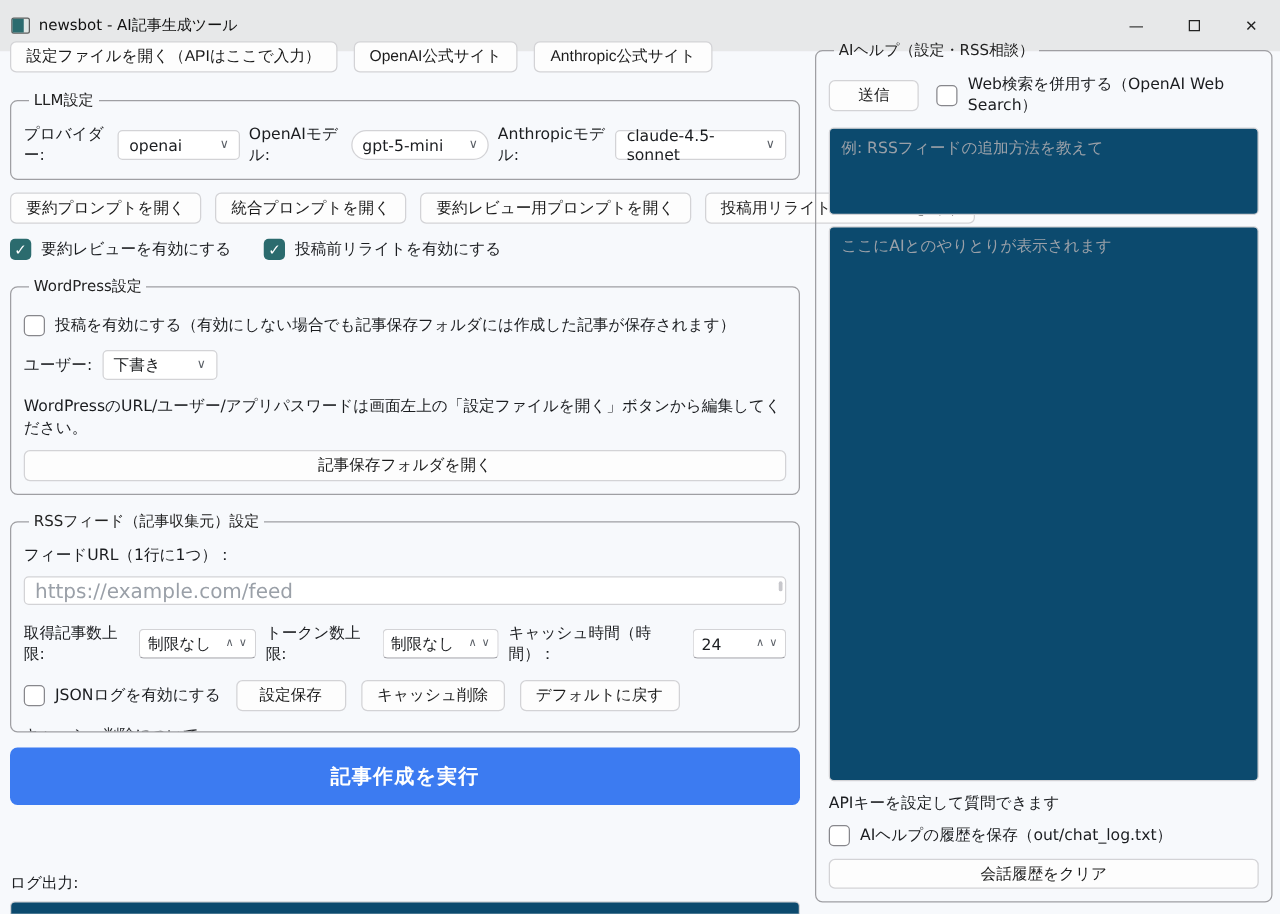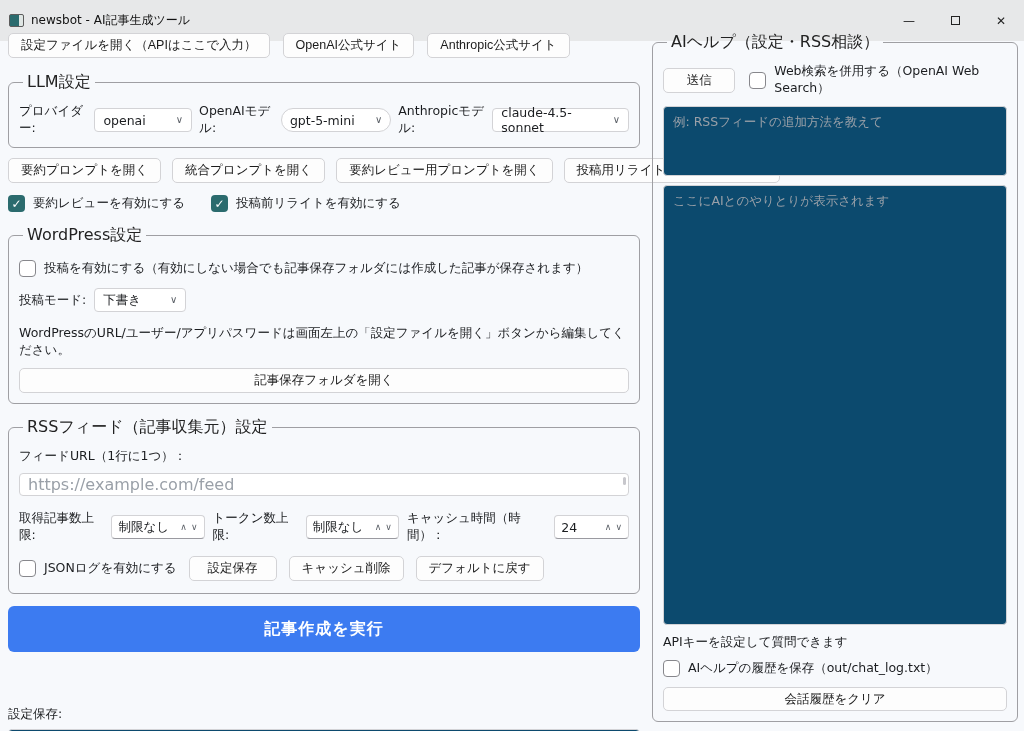--- a/index.html
+++ b/index.html
@@ -40,21 +40,21 @@
   .btn{
     background:#fdfdfd;border:1px solid var(--ctl-border);border-radius:5px;
     height:25px;padding:0 12px;display:inline-flex;align-items:center;
     justify-content:center;font-size:12.5px;color:#1b1b1b;white-space:nowrap;
   }
   .btn.wide{width:100%;}
   fieldset{
     border:1px solid var(--border-gray);border-radius:6px;
     margin:0;padding:8px 10px 10px 10px;background:transparent;
   }
-  legend{font-size:16px;padding:0 4px;margin-left:4px;color:#222;}
+  legend{font-size:12px;padding:0 4px;margin-left:4px;color:#222;}
   .combo{
     background:#fff;border:1px solid var(--ctl-border);border-radius:4px;
     height:24px;display:inline-flex;align-items:center;justify-content:space-between;
     padding:0 8px;gap:8px;
   }
   .chev{color:#5a5f66;font-size:10px;line-height:1;}
   .spin{
     background:#fff;border:1px solid var(--ctl-border);border-bottom-color:#9a9aa0;
     border-radius:4px;height:24px;display:inline-flex;align-items:center;
     justify-content:space-between;padding:0 6px;gap:4px;
@@ -180,21 +180,21 @@
     </div>
   </div>
 
   <fieldset class="wp-fieldset">
     <legend>WordPress設定</legend>
     <div class="cb-row" style="margin-top:6px;">
       <span class="cb unchecked"></span>
       <span>投稿を有効にする（有効にしない場合でも記事保存フォルダには作成した記事が保存されます）</span>
     </div>
     <div class="wp-mode-row">
-      <span>投稿モード:</span>
+      <span>ユーザー:</span>
       <div class="combo" style="width:92px;">
         <span>下書き</span>
         <span class="chev">∨</span>
       </div>
     </div>
     <div class="wp-note">WordPressのURL/ユーザー/アプリパスワードは画面左上の「設定ファイルを開く」ボタンから編集してください。</div>
     <button class="btn wide wp-folder">記事保存フォルダを開く</button>
   </fieldset>
 
   <fieldset class="rss-fieldset">
@@ -240,21 +240,21 @@
       <button class="btn">デフォルトに戻す</button>
     </div>
     <div class="cache-note">
       <div>キャッシュ削除について:</div>
 
     </div>
   </fieldset>
 
   <button class="run-btn">記事作成を実行</button>
 
-  <div class="log-label">設定保存:</div>
+  <div class="log-label">ログ出力:</div>
   <div class="field log-area"></div>
 </div>
 
 <div class="right-col">
   <fieldset class="help-fieldset">
     <legend>AIヘルプ（設定・RSS相談）</legend>
 
     <div class="help-top-row">
       <button class="btn send-btn">送信</button>
       <div class="cb-row">

